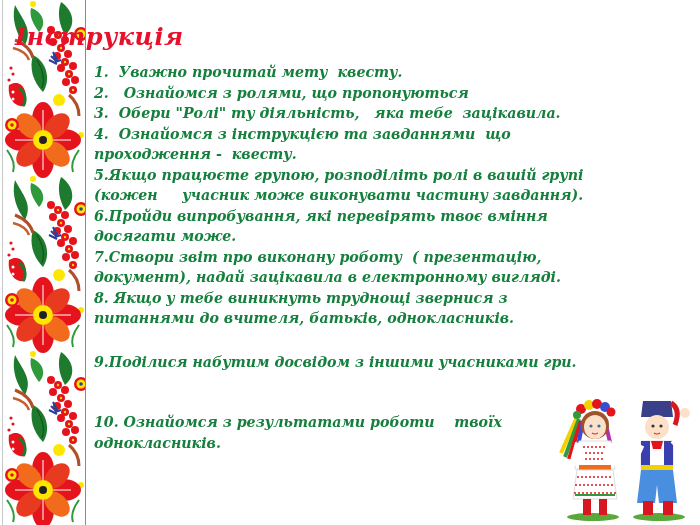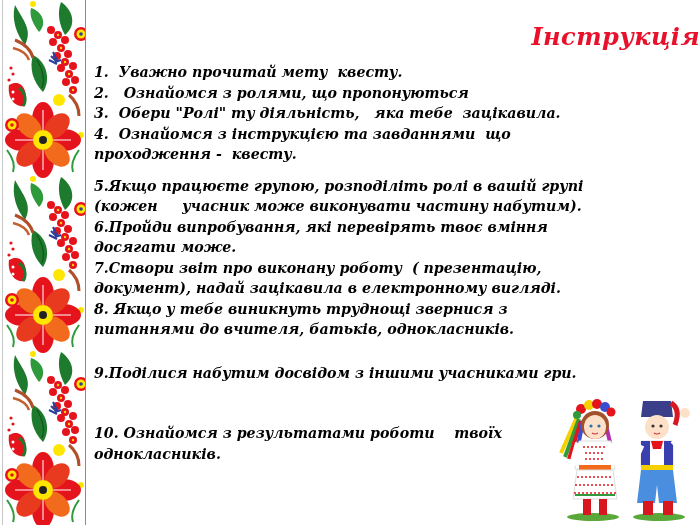--- a/index.html
+++ b/index.html
@@ -12,35 +12,35 @@
       position: absolute; left: 2px; top: 0; width: 83px; height: 525px;
       background: #ffffff; overflow: hidden;
       border-left: 1px solid #c8c8c8;
     }
     .ornament-divider {
       position: absolute; left: 85px; top: 0; width: 1px; height: 525px;
       background: #8a8a8a;
     }
     .title {
       position: absolute; left: 0; width: 700px; top: 22px;
-      text-align: right; padding-left: 15px; box-sizing: border-box;
+      text-align: left; padding-left: 15px; box-sizing: border-box;
       color: #e8102a; font-style: italic; font-weight: bold;
       font-size: 24px; font-family: "DejaVu Serif", serif;
       letter-spacing: 0.5px;
     }
     .content {
       position: absolute; left: 94px; top: 62px; width: 570px;
-      color: #000000; font-style: italic; font-weight: bold;
+      color: #15803d; font-style: italic; font-weight: bold;
       font-size: 14.2px; line-height: 20.5px;
       font-family: "DejaVu Serif", serif;
     }
     .group { margin: 0; }
     .group p { margin: 0; white-space: pre-wrap; }
     .g1 { }
-    .g2 { margin-top: 11px; }
+    .g2 { }
     .g3 { margin-top: 23px; }
     .g4 { margin-top: 40px; }
     .kids {
       position: absolute; left: 555px; top: 395px; width: 140px; height: 128px;
     }
   </style>
 </head>
 <body>
 
 <div class="ornament">
@@ -135,21 +135,21 @@
 <div class="content">
   <div class="group g1">
     <p>1.  Уважно прочитай мету  квесту.</p>
     <p>2.   Ознайомся з ролями, що пропонуються</p>
     <p>3.  Обери "Ролі" ту діяльність,   яка тебе  зацікавила.</p>
     <p>4.  Ознайомся з інструкцією та завданнями  що</p>
     <p>проходження -  квесту.</p>
   </div>
   <div class="group g2">
     <p>5.Якщо працюєте групою, розподіліть ролі в вашій групі</p>
-    <p>(кожен     учасник може виконувати частину набутим).</p>
+    <p>(кожен     учасник може виконувати частину завдання).</p>
     <p>6.Пройди випробування, які перевірять твоє вміння</p>
     <p>досягати може.</p>
     <p>7.Створи звіт про виконану роботу  ( презентацію,</p>
     <p>документ), надай зацікавила в електронному вигляді.</p>
     <p>8. Якщо у тебе виникнуть труднощі звернися з</p>
     <p>питаннями до вчителя, батьків, однокласників.</p>
   </div>
   <div class="group g3">
     <p>9.Поділися набутим досвідом з іншими учасниками гри.</p>
   </div>

